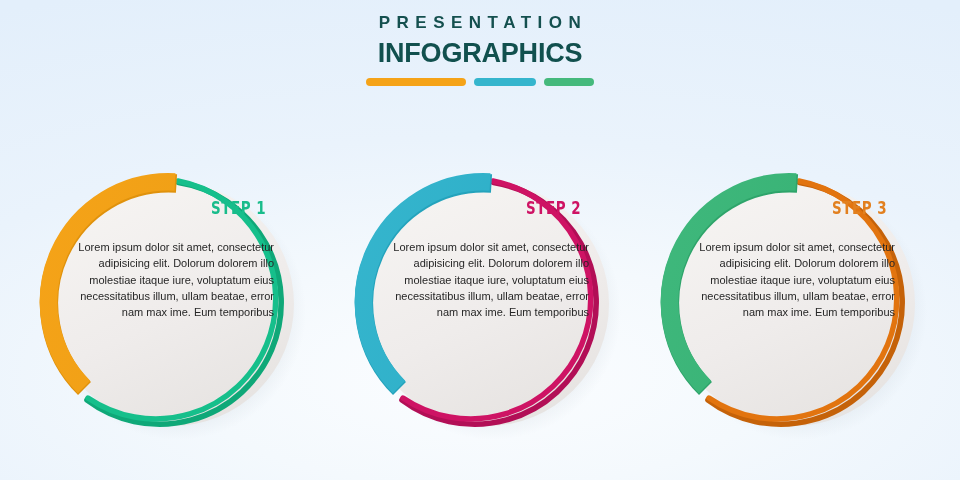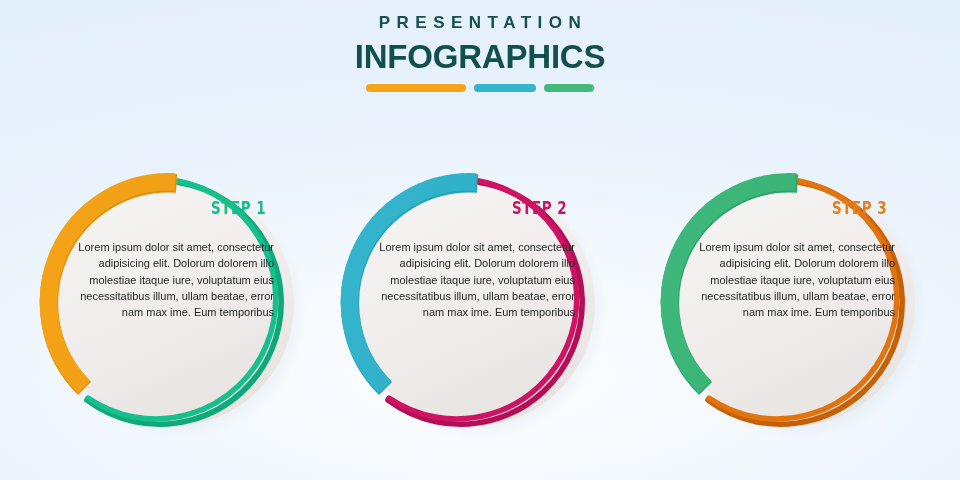--- a/index.html
+++ b/index.html
@@ -40,21 +40,21 @@
     font-size: 17px;
     font-weight: bold;
     letter-spacing: 6.5px;
     color: #14504f;
     line-height: 1;
     padding-left: 6px;
   }
 
   #headline {
     margin-top: 9px;
-    font-size: 33px;
+    font-size: 27px;
     font-weight: bold;
     letter-spacing: -0.2px;
     color: #11504e;
     line-height: 1;
   }
 
   #rule-row {
     margin-top: 11px;
     display: flex;
     justify-content: center;
@@ -78,21 +78,21 @@
     height: 290px;
   }
 
   .step {
     position: absolute;
     width: 270px;
     height: 276px;
     top: 0;
   }
   .step.s0 { left:  37px; }
-  .step.s1 { left: 338px; }
+  .step.s1 { left: 352px; }
   .step.s2 { left: 658px; }
 
   .step svg {
     position: absolute;
     top: 0;
     left: 0;
     width: 270px;
     height: 276px;
     overflow: visible;
   }

